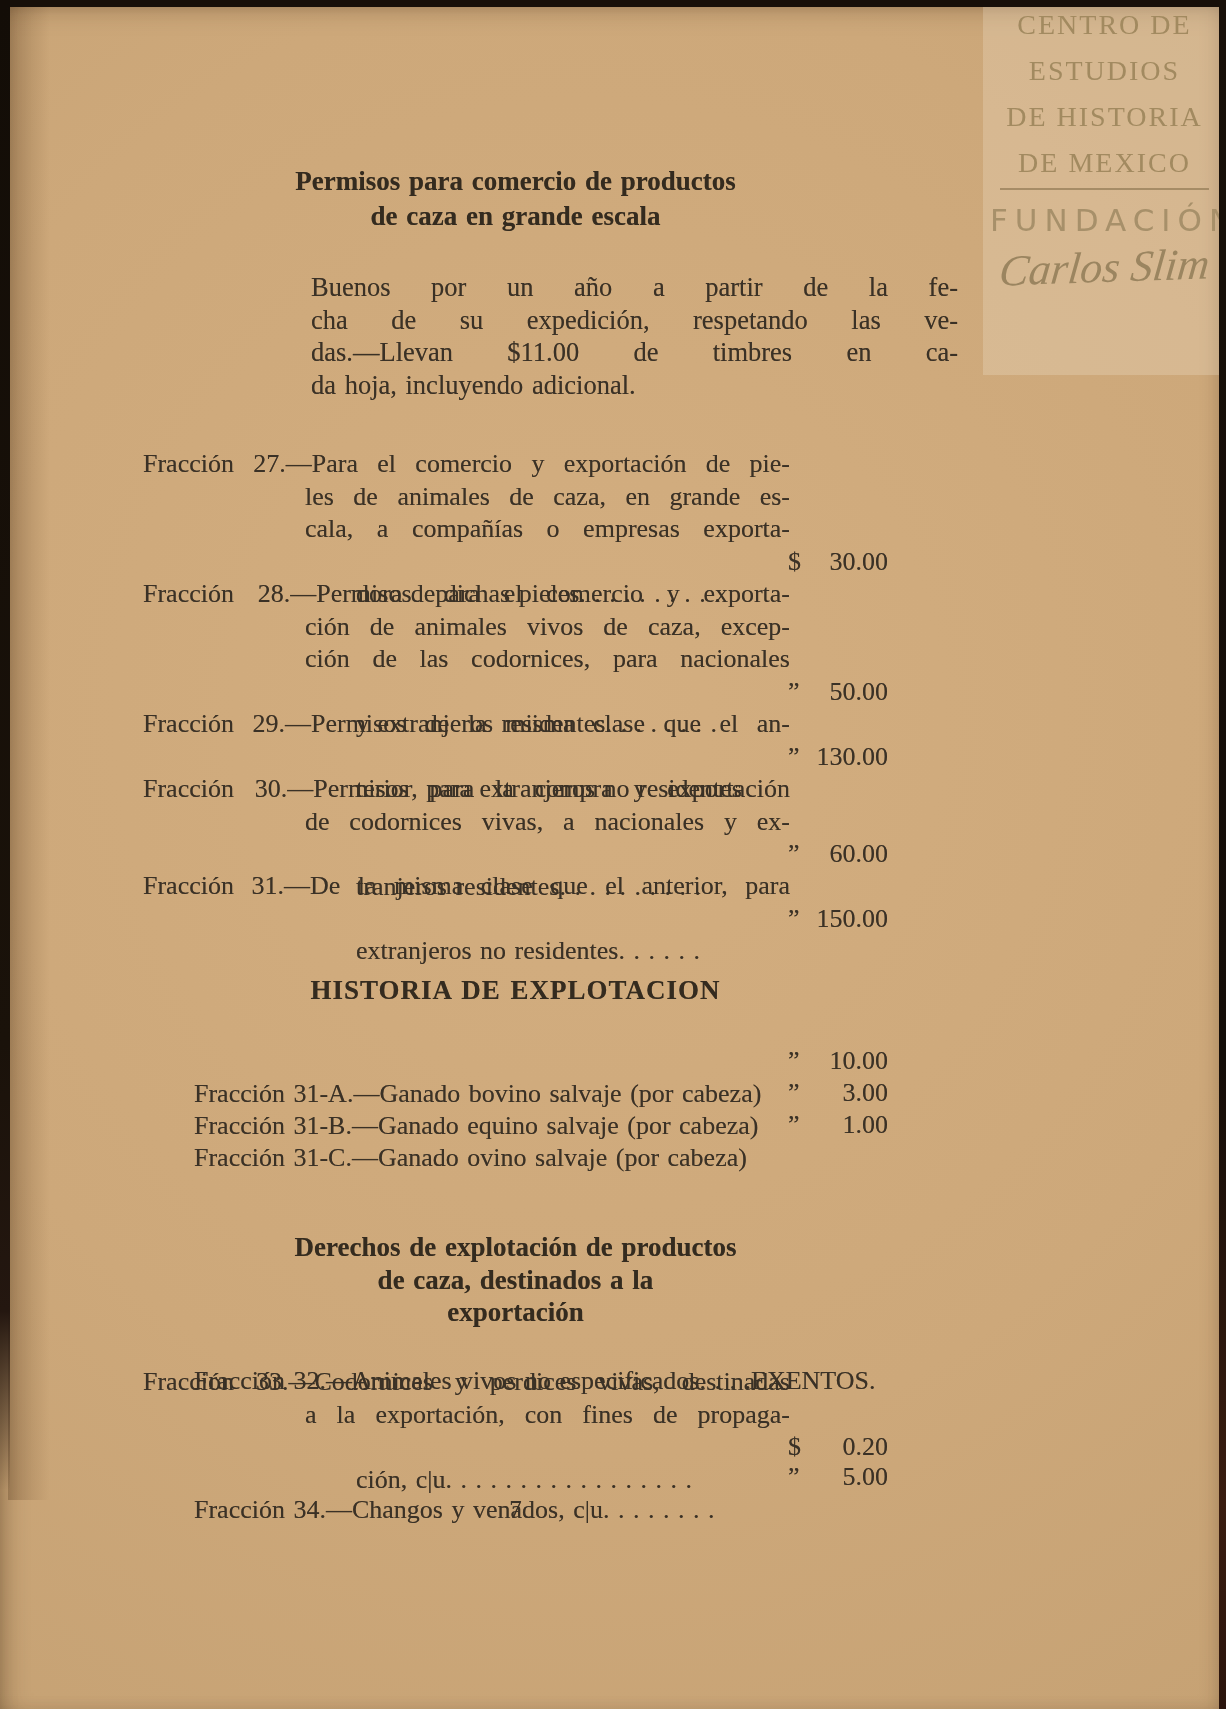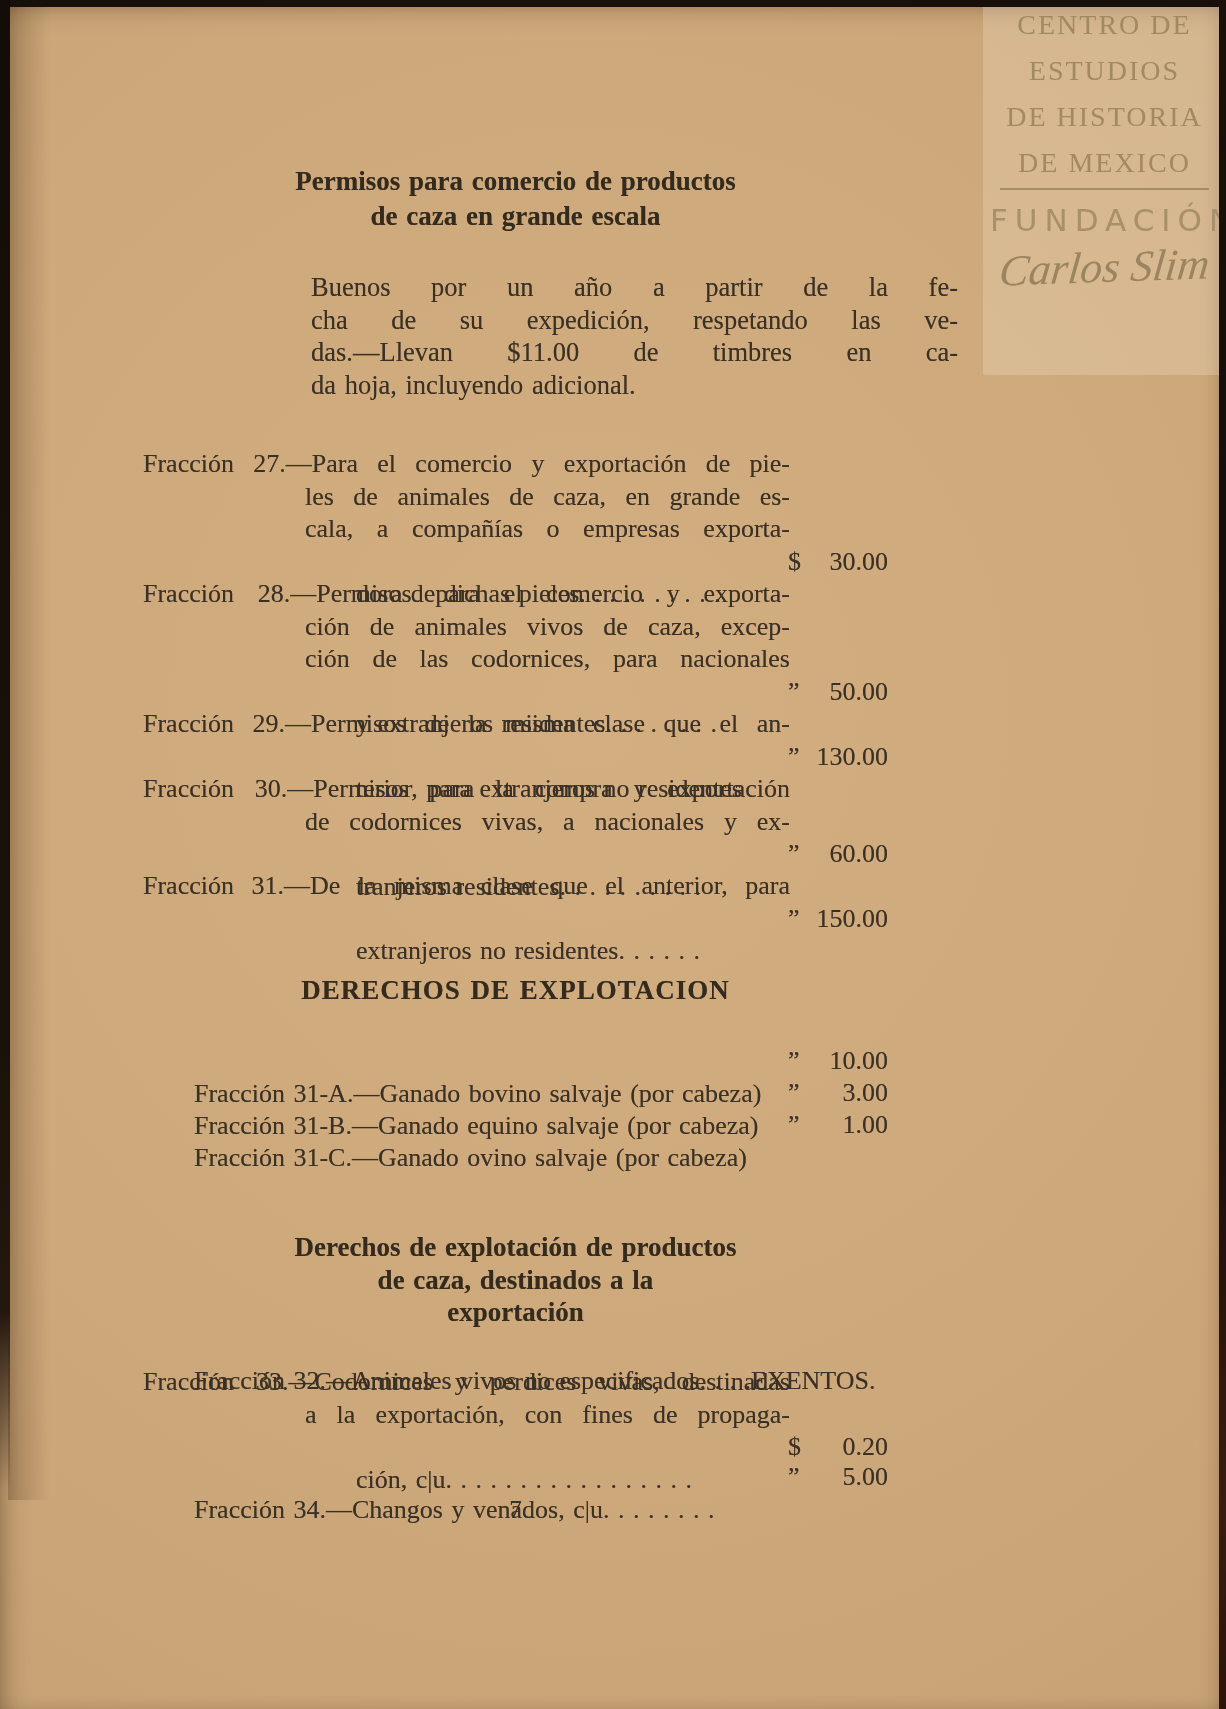--- a/index.html
+++ b/index.html
@@ -162,21 +162,21 @@
 
   <div class="entry" id="f31">
     <div class="line j">Fracción 31.—De la misma clase que el anterior, para</div>
     <div class="line amtline">
       <span class="txt ind">extranjeros no residentes. . . . . .</span>
       <span class="cur">”</span>
       <span class="amt">150.00</span>
     </div>
   </div>
 
-  <div class="heading2">DERECHOS DE EXPLOTACION</div>
+  <div class="heading2">HISTORIA DE EXPLOTACION</div>
 
   <div class="entry" id="f31a">
     <div class="line amtline">
       <span class="txt">Fracción 31-A.—Ganado bovino salvaje (por cabeza)</span>
       <span class="cur">”</span>
       <span class="amt">10.00</span>
     </div>
   </div>
   <div class="entry" id="f31b">
     <div class="line amtline">

